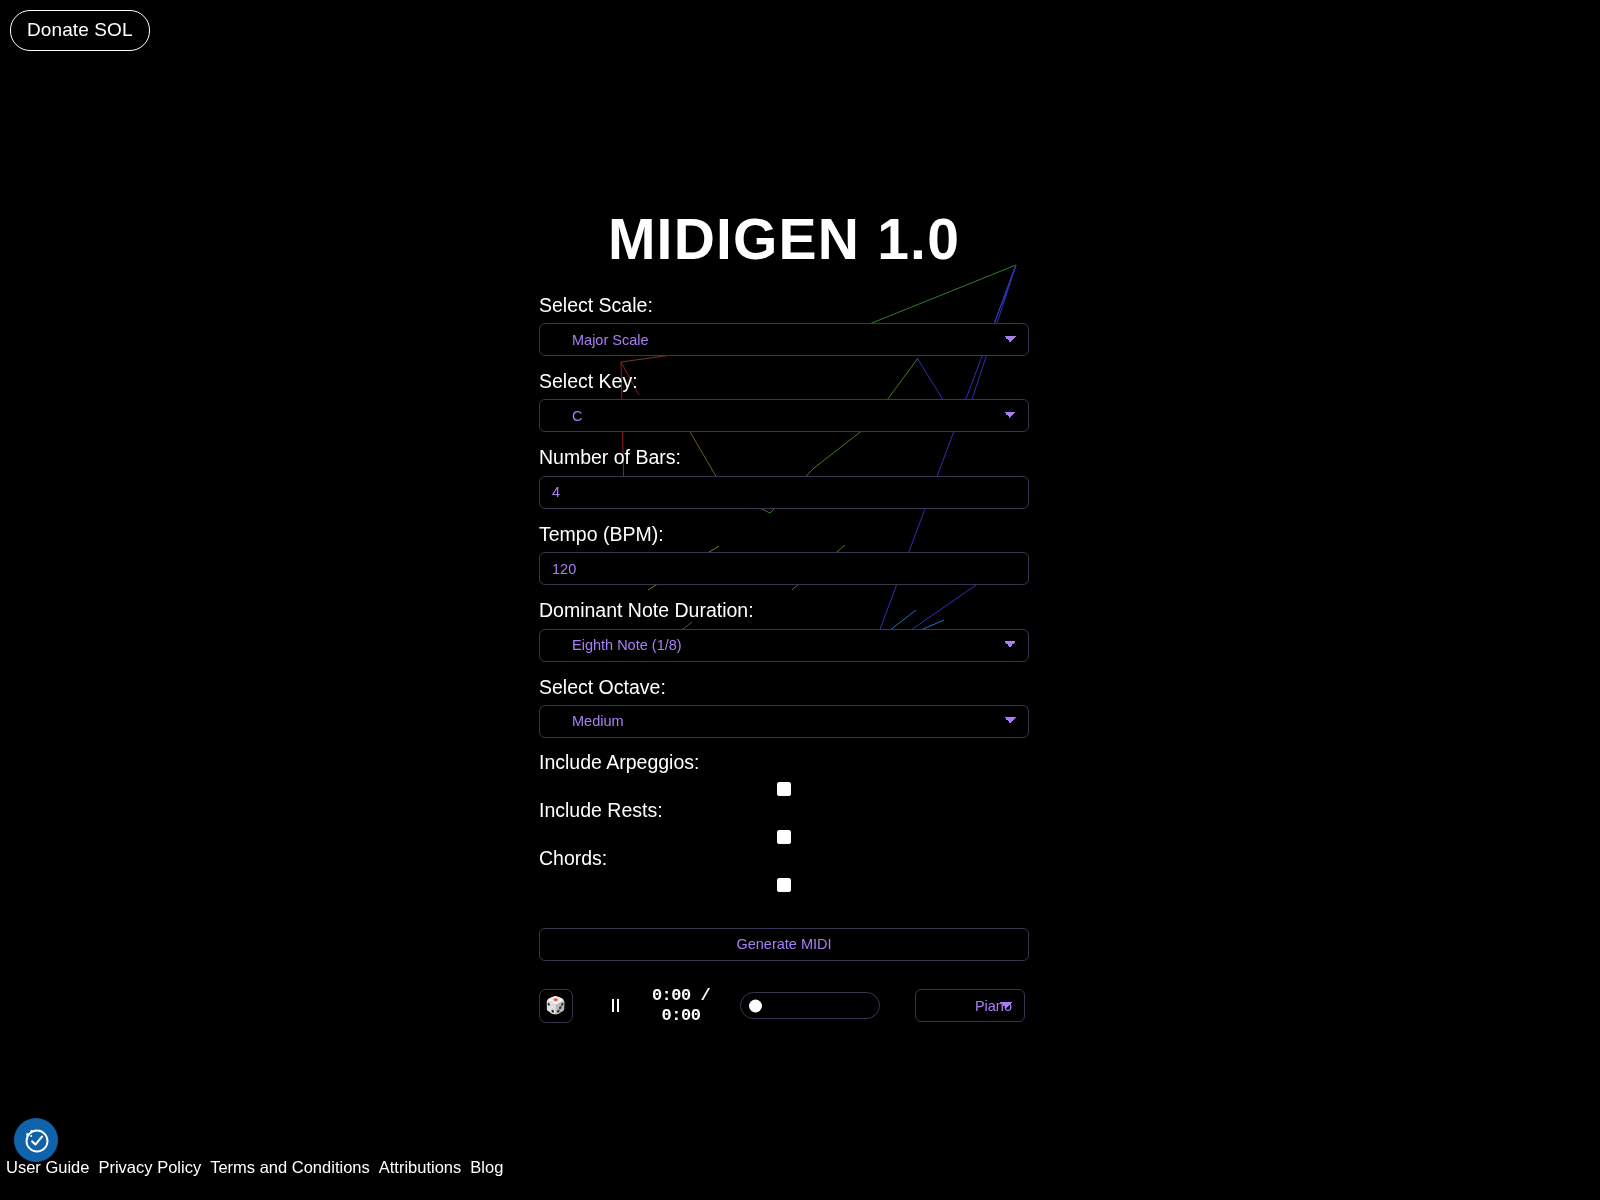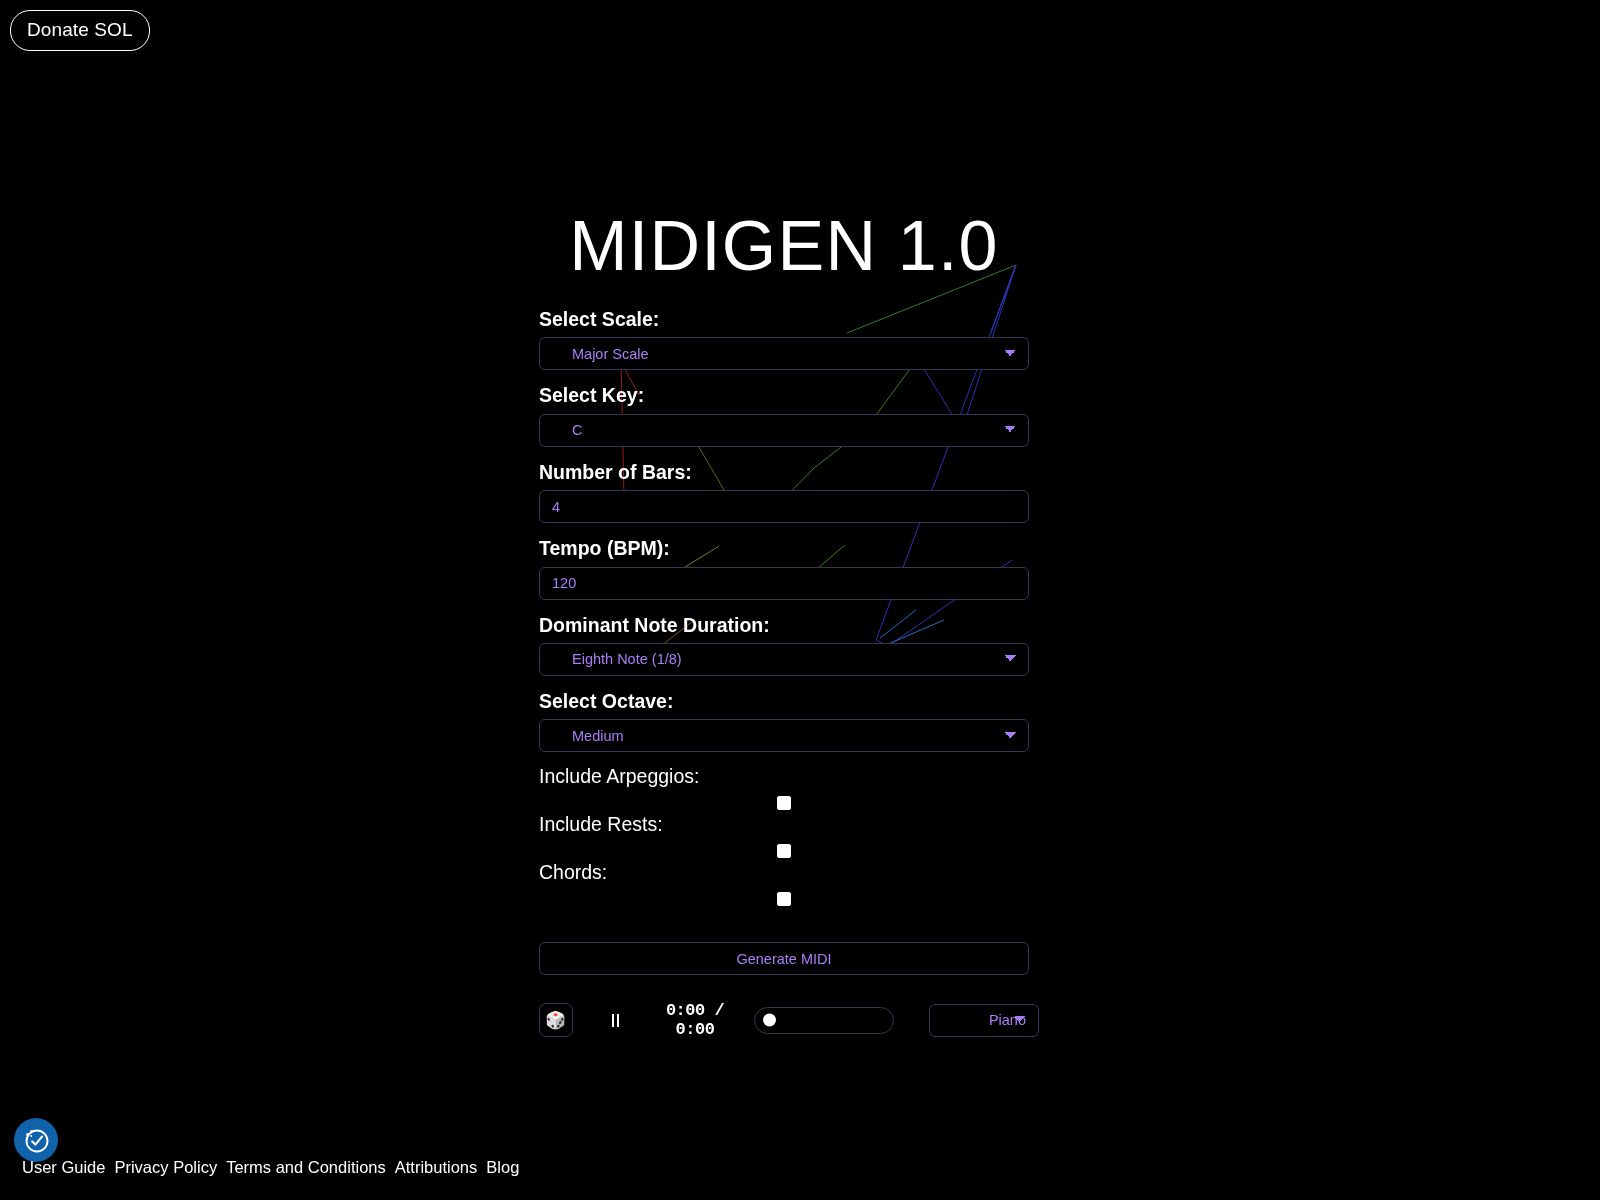--- a/index.html
+++ b/index.html
@@ -51,33 +51,33 @@
     position: absolute;
     left: 539px;
     top: 208px;
     width: 490px;
   }
 
   .app-title {
     margin: 0 0 22px 0;
     text-align: center;
     color: #ffffff;
-    font-size: 70px;
-    font-weight: normal;
+    font-size: 57px;
+    font-weight: bold;
     letter-spacing: 1.2px;
     line-height: 1.1;
   }
 
   .field-label {
     display: block;
     color: #ffffff;
     font-size: 19.5px;
     line-height: 1.25;
     margin: 0 0 6px 0;
-    font-weight: 700;
+    font-weight: 400;
   }
 
   .ctl {
     display: block;
     width: 490px;
     height: 33px;
     background: #000000;
     border: 1px solid #3a3550;
     border-radius: 6px;
     color: #a97ef5;
@@ -191,21 +191,21 @@
     position: absolute;
     top: 0;
     width: 2.5px;
     height: 13px;
     background: #ffffff;
   }
   .pause-glyph::before { left: 1px; }
   .pause-glyph::after  { left: 6px; }
 
   .time-display {
-    margin-left: 26px;
+    margin-left: 12px;
     color: #ffffff;
     font-family: "Liberation Mono", "DejaVu Sans Mono", monospace;
     font-size: 17px;
     font-weight: bold;
     line-height: 1.15;
     width: 74px;
     text-align: center;
     flex: 0 0 auto;
     letter-spacing: -0.5px;
   }
@@ -253,21 +253,21 @@
     background: #1063ab;
     display: flex;
     align-items: center;
     justify-content: center;
     cursor: pointer;
     z-index: 5;
   }
 
   .footer-links {
     position: absolute;
-    left: 22px;
+    left: 6px;
     top: 1158px;
     display: flex;
     align-items: flex-end;
     gap: 9px;
     z-index: 5;
   }
   .footer-links a {
     color: #ffffff;
     font-size: 16.5px;
     text-decoration: none;

